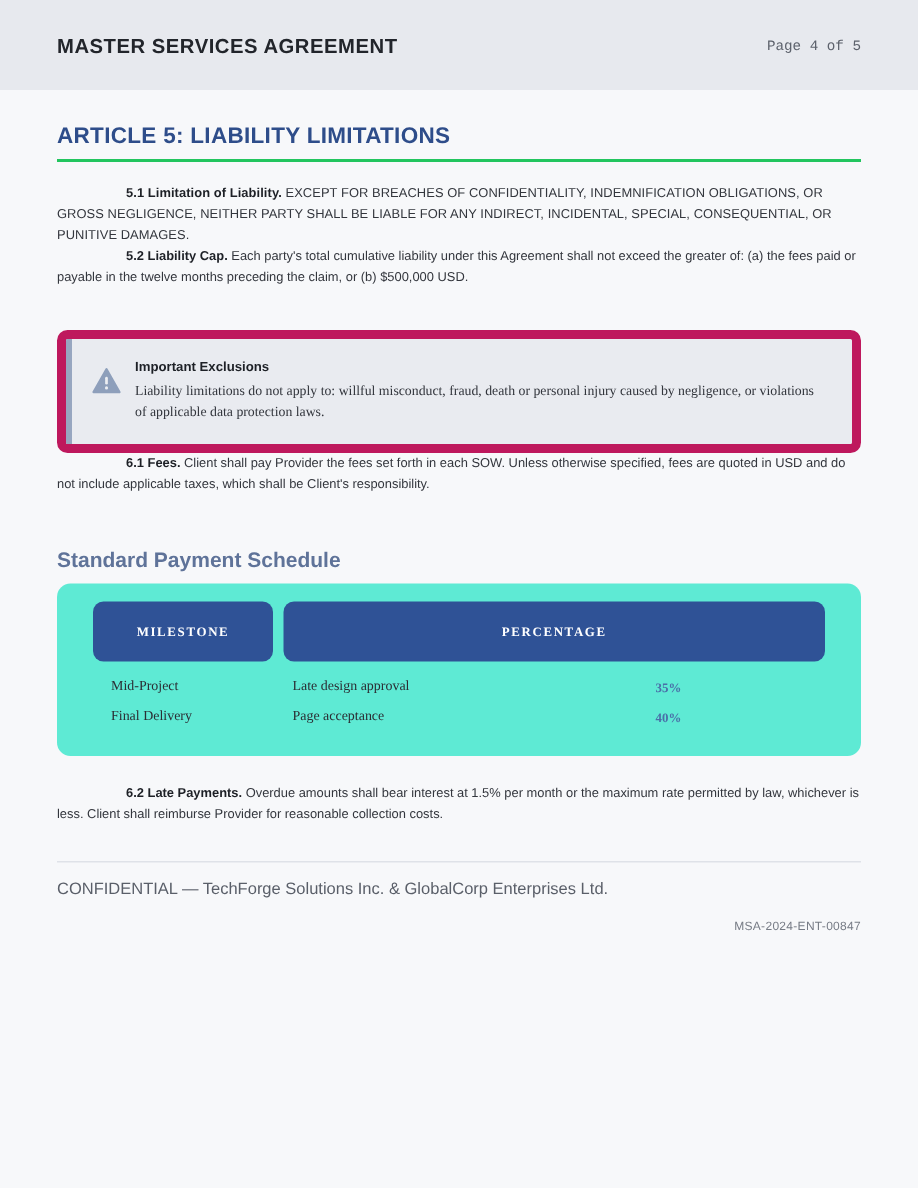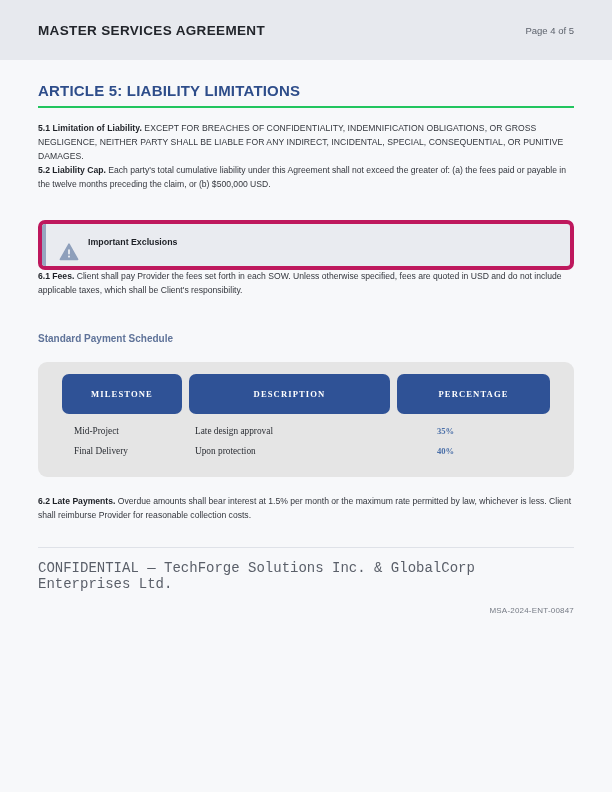--- a/index.html
+++ b/index.html
@@ -41,21 +41,21 @@
   .doc-title {
     font-size: 13.5px;
     font-weight: bold;
     letter-spacing: 0.35px;
     color: #22252b;
     white-space: nowrap;
   }
   .page-num {
     font-size: 9.5px;
     color: #5d626c;
-    font-family: Liberation Sans, sans-serif;
+    font-family: Liberation Mono, monospace;
     white-space: nowrap;
   }
 
   
   .content {
     position: absolute;
     left: 38px;
     top: 60px;
     width: 536px;
   }
@@ -77,31 +77,32 @@
     font-size: 8.6px;
     line-height: 1.62;
     color: #33363d;
     margin: 0;
     text-align: left;
   }
   .clause + .clause { margin-top: 0px; }
   .clause b {
     font-weight: bold;
     color: #1d2026;
+    margin-left: 46px;
   }
   .clause-caps {
     letter-spacing: 0.05px;
   }
 
   
   .callout {
     position: relative;
     margin-top: 28px;
     background: #e9ebf0;
-    border: 4px solid #be185d;
+    border: 6px solid #be185d;
     border-radius: 7px;
     box-sizing: border-box;
     padding: 13px 16px 14px 46px;
     overflow: hidden;
   }
   .callout-accent {
     position: absolute;
     left: 0; top: 0; bottom: 0;
     width: 4px;
     background: #97a6c0;
@@ -121,30 +122,30 @@
   }
   .callout-body {
     font-family: "Liberation Serif", serif;
     font-size: 9.2px;
     line-height: 1.52;
     color: #32353c;
   }
 
   
   .sub-heading {
-    font-size: 10px;
+    font-size: 14px;
     font-weight: bold;
     color: #5f7399;
     margin-top: 36px;
-    margin-bottom: 18px;
+    margin-bottom: 8px;
   }
 
   
   .table-card {
-    background: #e5e5e5;
+    background: #5eead4;
     border-radius: 9px;
     padding: 12px 24px 16px 24px;
     box-sizing: border-box;
   }
   .table-head-row {
     display: flex;
     gap: 7px;
     margin-bottom: 7px;
   }
   .th {
@@ -184,22 +185,22 @@
     font-weight: bold;
     font-size: 8.6px;
   }
 
   
   .footer-rule {
     border-top: 1px solid #dfe2e8;
     margin-top: 24px;
   }
   .footer-confidential {
-    font-family: Liberation Mono, monospace;
-    font-size: 14px;
+    font-family: Liberation Sans, sans-serif;
+    font-size: 11px;
     color: #5a5f69;
     margin-top: 12px;
   }
   .footer-docid {
     font-size: 8px;
     color: #767b85;
     text-align: right;
     margin-top: 14px;
     letter-spacing: 0.2px;
   }
@@ -227,42 +228,42 @@
     <div class="callout">
       <div class="callout-accent"></div>
       <div class="callout-icon">
         <svg width="20" height="20" viewBox="0 0 20 20">
           <path d="M10 2.2 L18.6 17.4 L1.4 17.4 Z" fill="#8e9fbb" stroke="#8e9fbb" stroke-width="1.6" stroke-linejoin="round"></path>
           <rect x="9.1" y="7.2" width="1.8" height="5.2" rx="0.9" fill="#eceef2"></rect>
           <circle cx="10" cy="14.6" r="1.05" fill="#eceef2"></circle>
         </svg>
       </div>
       <div class="callout-title">Important Exclusions</div>
+      <div class="callout-body">Liability limitations do not apply to: willful misconduct, fraud, death or personal injury caused by negligence, or violations of applicable data protection laws.</div>
     </div>
 
 
     <p class="clause"><b>6.1 Fees.</b><span> Client shall pay Provider the fees set forth in each SOW. Unless otherwise specified, fees are quoted in USD and do not include applicable taxes, which shall be Client's responsibility.</span></p>
 
     <div class="sub-heading">Standard Payment Schedule</div>
 
     <div class="table-card">
       <div class="table-head-row">
         <div class="th col-1">MILESTONE</div>
-        <div class="th col-2">DESCRIPTION</div>
         <div class="th col-3">PERCENTAGE</div>
       </div>
 
       <div class="tr">
         <div class="td col-1">Mid-Project</div>
         <div class="td col-2">Late design approval</div>
         <div class="td col-3">35%</div>
       </div>
       <div class="tr">
         <div class="td col-1">Final Delivery</div>
-        <div class="td col-2">Upon protection</div>
+        <div class="td col-2">Page acceptance</div>
         <div class="td col-3">40%</div>
       </div>
     </div>
 
     <p class="clause" style="margin-top:18px;"><b>6.2 Late Payments.</b><span> Overdue amounts shall bear interest at 1.5% per month or the maximum rate permitted by law, whichever is less. Client shall reimburse Provider for reasonable collection costs.</span></p>
 
     <div class="footer-rule"></div>
     <div class="footer-confidential">CONFIDENTIAL — TechForge Solutions Inc. &amp; GlobalCorp Enterprises Ltd.</div>
     <div class="footer-docid">MSA-2024-ENT-00847</div>
 

